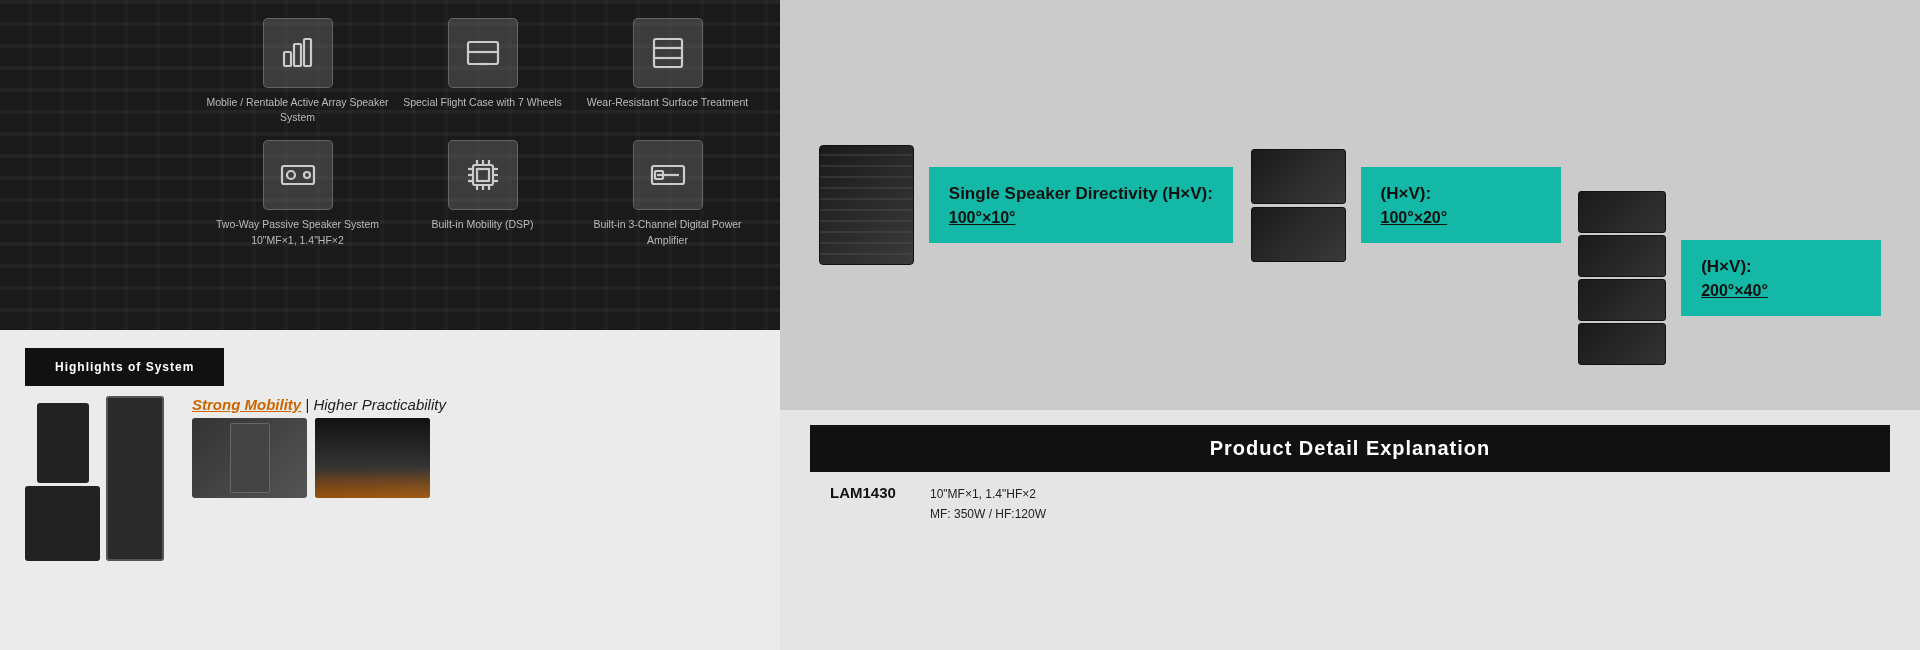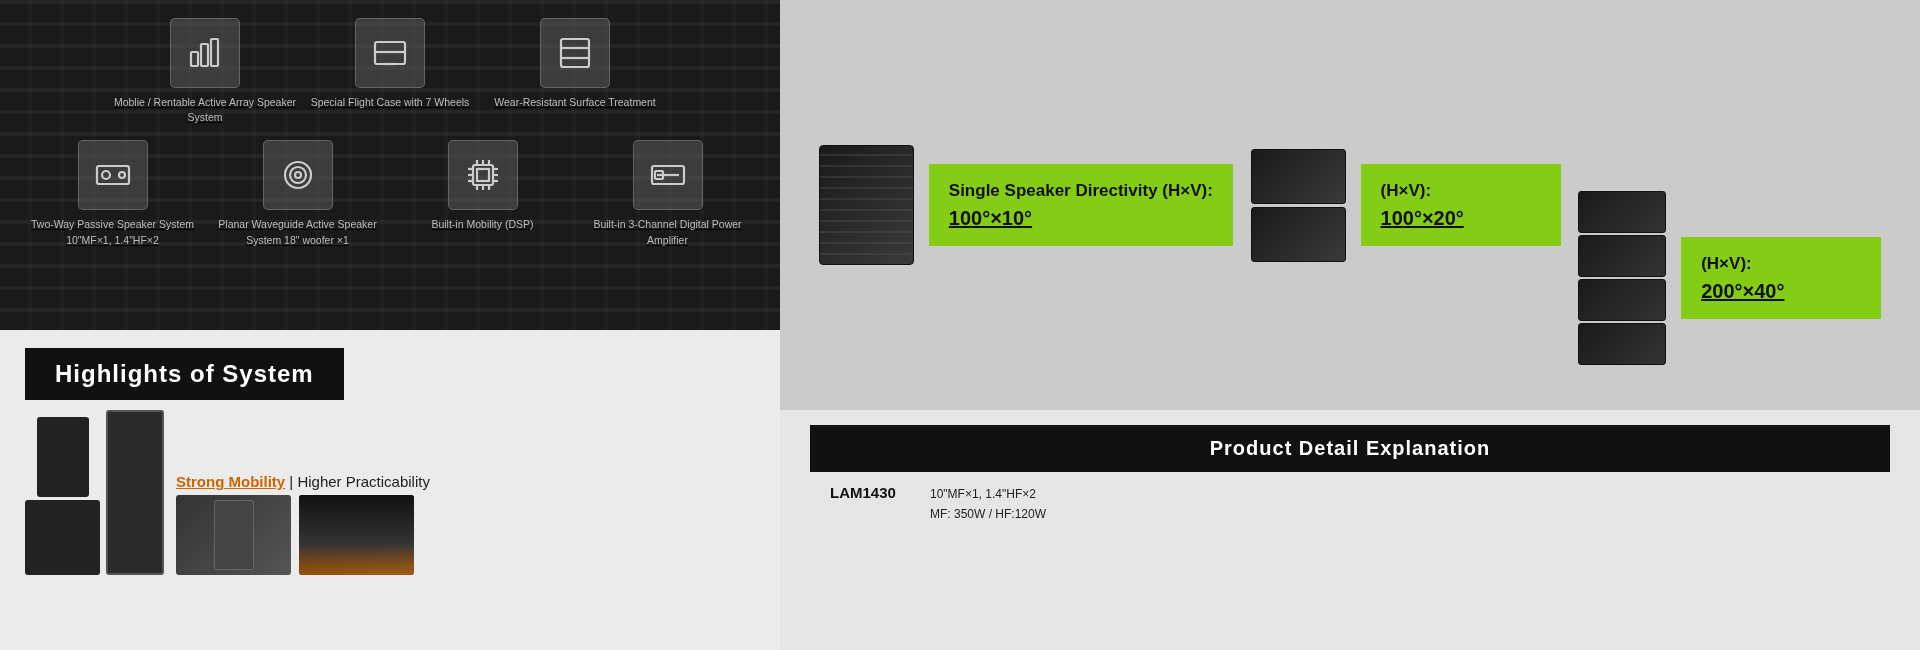--- a/index.html
+++ b/index.html
@@ -56,26 +56,25 @@
 
     .light-bottom {
       width: 780px;
       height: 320px;
       background: #ebebeb;
       position: relative;
     }
 
     .icon-row {
       display: flex;
-      justify-content: center;
+      justify-content: flex-end;
       align-items: flex-start;
       padding: 18px 20px 10px;
       position: relative;
       z-index: 2;
-      text-decoration: underline;
     }
 
     .icon-item-wrap {
       display: flex;
       flex-direction: column;
       align-items: center;
       width: 25%;
     }
 
     .icon-svg-box {
@@ -113,34 +112,34 @@
       padding: 15px 30px;
     }
 
     .dir-block {
       display: flex;
       align-items: center;
       gap: 15px;
     }
 
     .dir-label-box {
-      background: #84cc16;
+      background: #14b8a6;
       padding: 16px 20px;
       min-width: 200px;
     }
 
     .dir-label-box .title {
       font-size: 17px;
       font-weight: bold;
       color: #111;
       line-height: 1.3;
     }
 
     .dir-label-box .value {
-      font-size: 20px;
+      font-size: 16px;
       font-weight: bold;
       color: #111;
       text-decoration: underline;
       margin-top: 4px;
     }
 
     .right-lower {
       height: 240px;
       background: #e5e5e5;
       padding: 15px 30px 10px;
@@ -173,21 +172,21 @@
 
     .prod-spec-text {
       font-size: 12px;
       color: #222;
       line-height: 1.7;
     }
 
     .hl-title-bar {
       background: #111;
       color: #fff;
-      font-size: 24px;
+      font-size: 12px;
       font-weight: bold;
       padding: 12px 30px;
       display: inline-block;
       letter-spacing: 1px;
     }
 
     .hl-section {
       padding: 18px 25px 10px;
       display: flex;
       flex-direction: column;
@@ -298,32 +297,20 @@
               <rect x="3" y="10" width="32" height="18" rx="2"></rect>
               <circle cx="12" cy="19" r="4"></circle>
               <circle cx="28" cy="19" r="3"></circle>
             </svg>
           </div>
           <div class="icon-text">Two-Way Passive
 Speaker System
 10"MF×1, 1.4"HF×2</div>
         </div>
 
-        <div class="icon-item-wrap">
-          <div class="icon-svg-box">
-            <svg width="38" height="38" viewBox="0 0 38 38" fill="none" stroke="#ccc" stroke-width="2.2">
-              <circle cx="19" cy="19" r="13"></circle>
-              <circle cx="19" cy="19" r="8"></circle>
-              <circle cx="19" cy="19" r="3"></circle>
-            </svg>
-          </div>
-          <div class="icon-text">Planar Waveguide Active
-Speaker System
-18" woofer ×1</div>
-        </div>
 
         <div class="icon-item-wrap">
           <div class="icon-svg-box">
             <svg width="38" height="38" viewBox="0 0 38 38" fill="none" stroke="#ccc" stroke-width="2.2">
               <rect x="9" y="9" width="20" height="20" rx="2"></rect>
               <line x1="13" y1="9" x2="13" y2="4"></line>
               <line x1="19" y1="9" x2="19" y2="4"></line>
               <line x1="25" y1="9" x2="25" y2="4"></line>
               <line x1="13" y1="29" x2="13" y2="34"></line>
               <line x1="19" y1="29" x2="19" y2="34"></line>
@@ -355,21 +342,21 @@
         </div>
       </div>
     </div>
 
     <div class="light-bottom">
       <div class="hl-section">
         <div>
           <div class="hl-title-bar">Highlights of System</div>
         </div>
 
-        <div style="display:flex; gap:12px; align-items:flex-end;">
+        <div style="display:flex; gap:28px; align-items:flex-start;font-style:italic;">
 
           <div style="display:flex; gap:6px; align-items:flex-end; flex-shrink:0;">
             <div style="display:flex; flex-direction:column; gap:3px; align-items:center;">
               <div style="width:52px;height:80px;background:#222;border-radius:3px;"></div>
               <div style="width:75px;height:75px;background:#222;border-radius:3px;"></div>
             </div>
             <div style="width:58px;height:165px;background:#2a2a2a;border:2px solid #555;border-radius:3px;"></div>
           </div>
 
           <div style="flex:1;">

